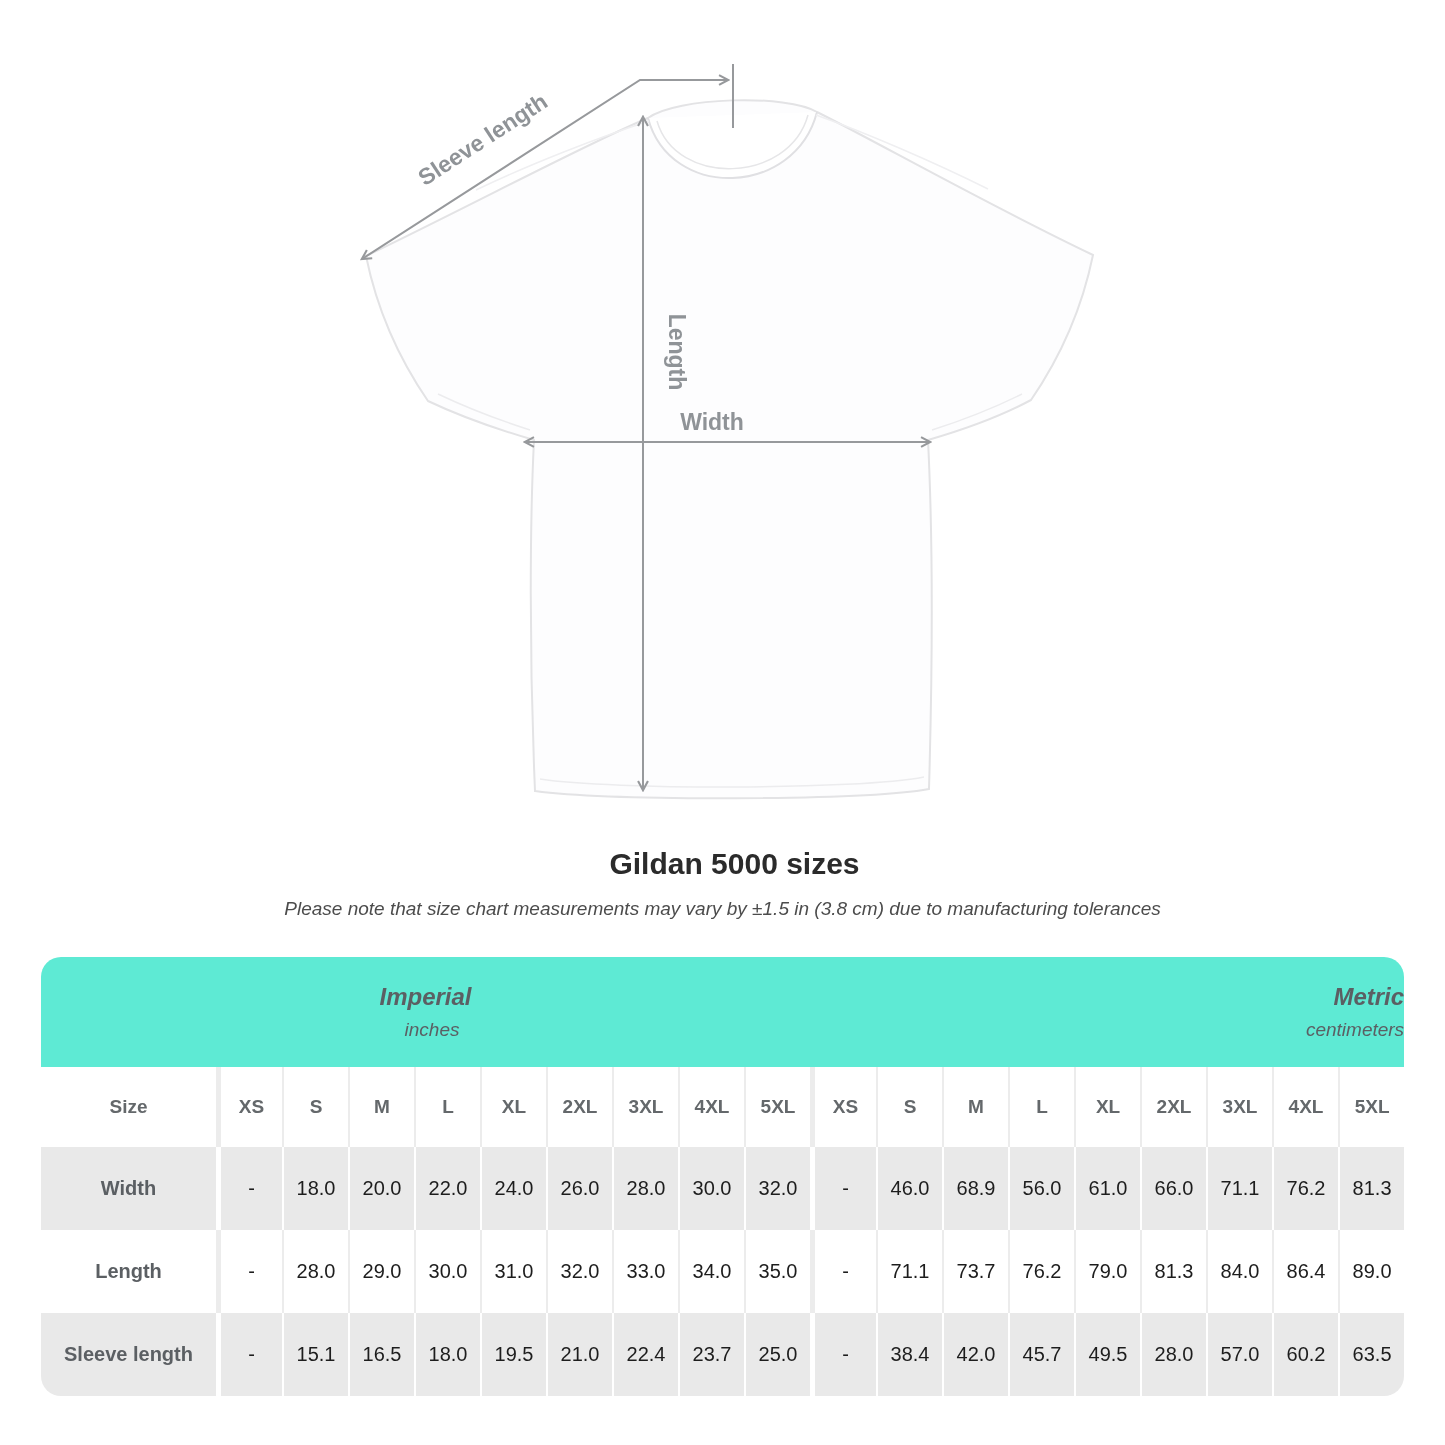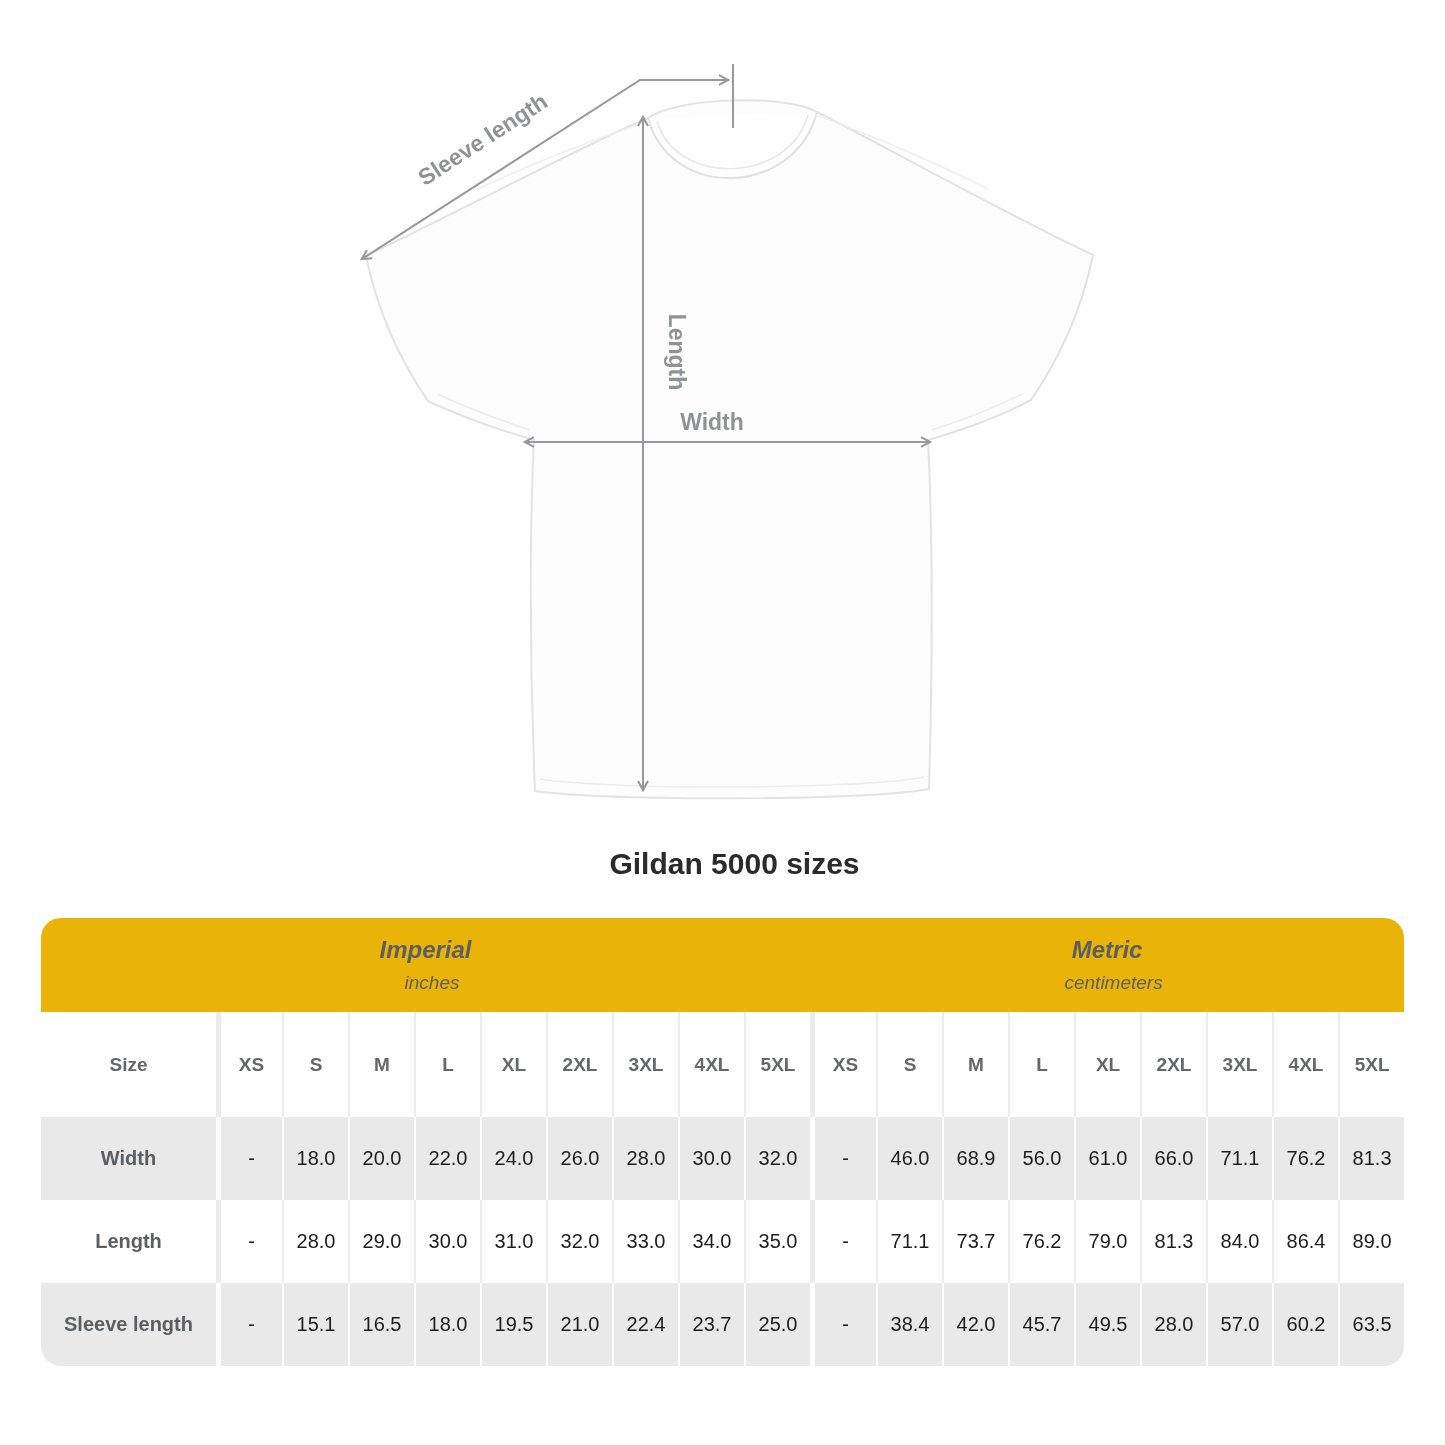--- a/index.html
+++ b/index.html
@@ -22,29 +22,29 @@
   .table-wrap{margin:36px 41px 0 41px;}
   table.size-chart{
     border-collapse:separate;border-spacing:0;table-layout:fixed;width:1363px;
   }
   table.size-chart th,table.size-chart td{
     box-sizing:border-box;padding:0;text-align:center;vertical-align:middle;
     font-family:"Liberation Sans", sans-serif;
   }
   
   .units-row th{
-    height:94px;background:#eab308;color:#5b5f63;border:none;
+    height:110px;background:#5eead4;color:#5b5f63;border:none;
   }
   .units-row th:first-child{border-top-left-radius:20px;}
-  .units-row th:last-child{border-top-right-radius:20px;}
+  .units-row th:last-child{border-top-right-radius:20px;text-align:right;}
   .group-name{font-size:24px;font-weight:bold;font-style:italic;}
   .group-unit{font-size:19px;font-style:italic;margin-top:8px;font-weight:normal;padding-left:13px;}
   
   .sizes-row th{
-    height:105px;background:#ffffff;color:#64686b;font-size:19px;font-weight:bold;
+    height:80px;background:#ffffff;color:#64686b;font-size:19px;font-weight:bold;
   }
   
   .data-row td{height:83px;font-size:20px;color:#1d1d1d;font-weight:normal;}
   .data-row td.rowlabel{font-weight:bold;color:#5b5f63;font-size:20px;}
   .row-shaded td{background:#e9e9e9;}
   .row-plain td{background:#ffffff;}
   
   .row-plain td + td,.sizes-row th + th{border-left:2px solid #ececec;}
   .row-shaded td + td{border-left:2px solid #ffffff;}
   .row-plain td.group-start,.sizes-row th.group-start{border-left-width:5px;}
@@ -97,20 +97,21 @@
     <g fill="#8f9397" font-size="23" font-weight="bold" text-anchor="middle" font-family="Liberation Sans, sans-serif">
       <text transform="translate(487,146) rotate(-33)">Sleeve length</text>
       <text transform="translate(669,352) rotate(90)">Length</text>
       <text x="712" y="430">Width</text>
     </g>
   </svg>
 </div>
 
 <div class="title-block">
   <h1 class="chart-title">Gildan 5000 sizes</h1>
+  <p class="chart-subtitle">Please note that size chart measurements may vary by ±1.5 in (3.8 cm) due to manufacturing tolerances</p>
 </div>
 
 <div class="table-wrap">
   <table class="size-chart">
     <colgroup>
       <col style="width:175px">
       <col span="18" style="width:66px">
     </colgroup>
     <thead>
       <tr class="units-row">

